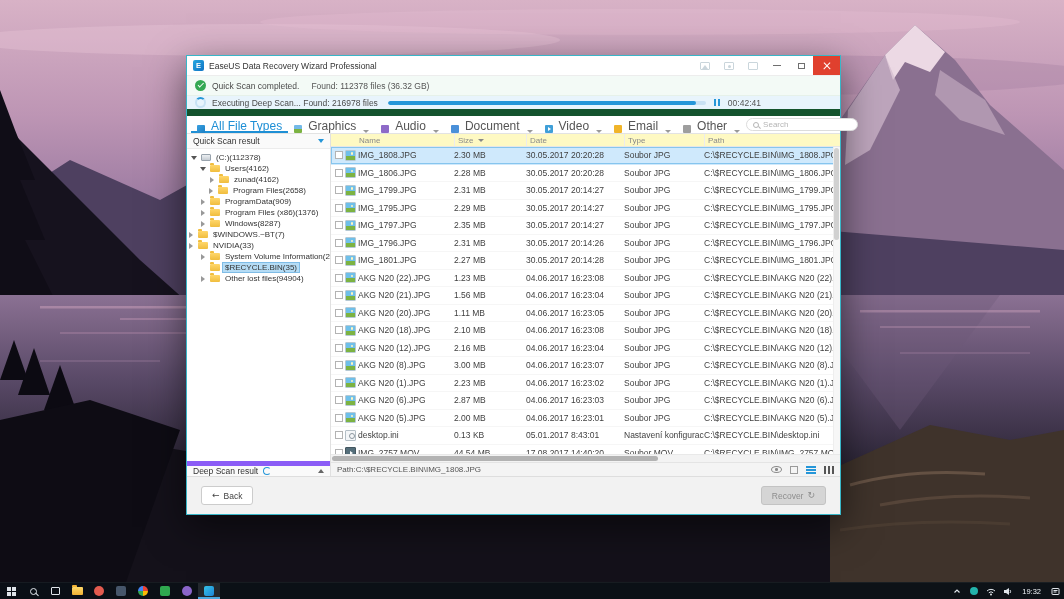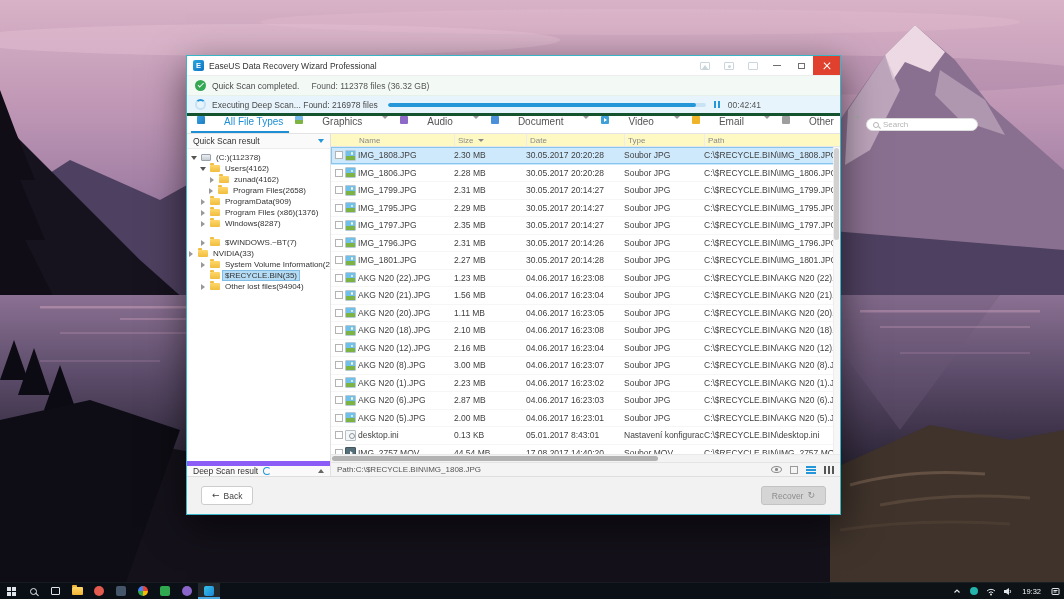--- a/index.html
+++ b/index.html
@@ -49,34 +49,34 @@
   .ctl-min i{width:8px;height:1px;background:#6f6f6f;display:block}
   .ctl-max i{width:7px;height:6px;border:1px solid #6f6f6f;display:block}
   .ctl-close{width:27px;background:#e0402e}
   .ctl-close i{position:absolute;left:50%;top:50%;width:9px;height:1.3px;background:#fff}
   .ctl-close i.x1{transform:translate(-50%,-50%) rotate(45deg)}
   .ctl-close i.x2{transform:translate(-50%,-50%) rotate(-45deg)}
 
   
   .scanrow{height:20px;flex:none;display:flex;align-items:center;padding:0 8px;font-size:8.5px;color:#4a4a4a}
   .scanrow.quick{background:#f3faf6;border-bottom:1px solid #e6f1ea}
-  .scanrow.deep{background:#e8f4fc;border-bottom:3px solid #14532d}
+  .scanrow.deep{background:#e8f4fc;border-bottom:7px solid #14532d}
   .check-ico{position:relative;width:11px;height:11px;border-radius:50%;background:#34a853;margin-right:6px;flex:none}
   .check-ico::after{content:'';position:absolute;left:2.6px;top:3.2px;width:4.6px;height:2.4px;border-left:1.4px solid #fff;border-bottom:1.4px solid #fff;transform:rotate(-45deg)}
   .found{margin-left:12px;color:#555}
   .spin-ico{width:11px;height:11px;border-radius:50%;border:2px solid #c7e2f4;border-top-color:#2596d8;margin-right:6px;flex:none}
   .progress{width:318px;height:4px;border-radius:2px;background:#c9e2f4;margin-left:10px;overflow:hidden;flex:none}
   .progress i{display:block;height:100%;background:#2596d8;border-radius:2px}
   .pause{display:flex;gap:2px;margin-left:8px;flex:none}
   .pause i{width:2px;height:7px;background:#2596d8;display:block}
   .timer{margin-left:8px;color:#555}
 
   
   .filterbar{height:18px;flex:none;display:flex;align-items:center;padding:0 4px;border-bottom:1px solid #e3e3e3;background:#fff}
-  .ftab{display:flex;align-items:flex-start;gap:19px;padding:0 6px;height:100%;font-size:10px;color:#555;white-space:nowrap}
+  .ftab{display:flex;align-items:flex-end;gap:6px;padding:0 6px;height:100%;font-size:12px;color:#555;white-space:nowrap}
   .ftab.active{color:#1e8fd5;box-shadow:inset 0 -2px 0 #1e8fd5}
   .fticon{width:8px;height:8px;border-radius:1px;flex:none}
   .fticon.all-files{background:linear-gradient(135deg,#3aa0e0,#1b7fc4)}
   .fticon.graphics{background:linear-gradient(180deg,#74b9e8 55%,#7cb342 45%)}
   .fticon.audio{background:#8e6ac8}
   .fticon.document{background:#4a90d9}
   .fticon.video{background:#3f9fd8;position:relative}
   .fticon.video::after{content:'';position:absolute;left:3px;top:2px;border-top:2px solid transparent;border-bottom:2px solid transparent;border-left:3px solid #fff}
   .fticon.email{background:#f0b429}
   .fticon.other{background:#9e9e9e}
@@ -325,21 +325,21 @@
           <div class="tree-row" style="padding-left: 12px;">
             <span class="tcaret collapsed"></span>
             <span class="folder-ico"></span>
             <span class="tree-label">Program Files (x86)(1376)</span>
           </div>
           <div class="tree-row" style="padding-left: 12px;">
             <span class="tcaret collapsed"></span>
             <span class="folder-ico"></span>
             <span class="tree-label">Windows(8287)</span>
           </div>
-          <div class="tree-row" style="padding-left: 12px; margin-top: 8px;">
+          <div class="tree-row" style="">
             <span class="tcaret collapsed"></span>
             <span class="folder-ico"></span>
             <span class="tree-label">$WINDOWS.~BT(7)</span>
           </div>
           <div class="tree-row" style="padding-left: 0;">
             <span class="tcaret collapsed"></span>
             <span class="folder-ico"></span>
             <span class="tree-label">NVIDIA(33)</span>
           </div>
           <div class="tree-row" style="padding-left: 12px;">

